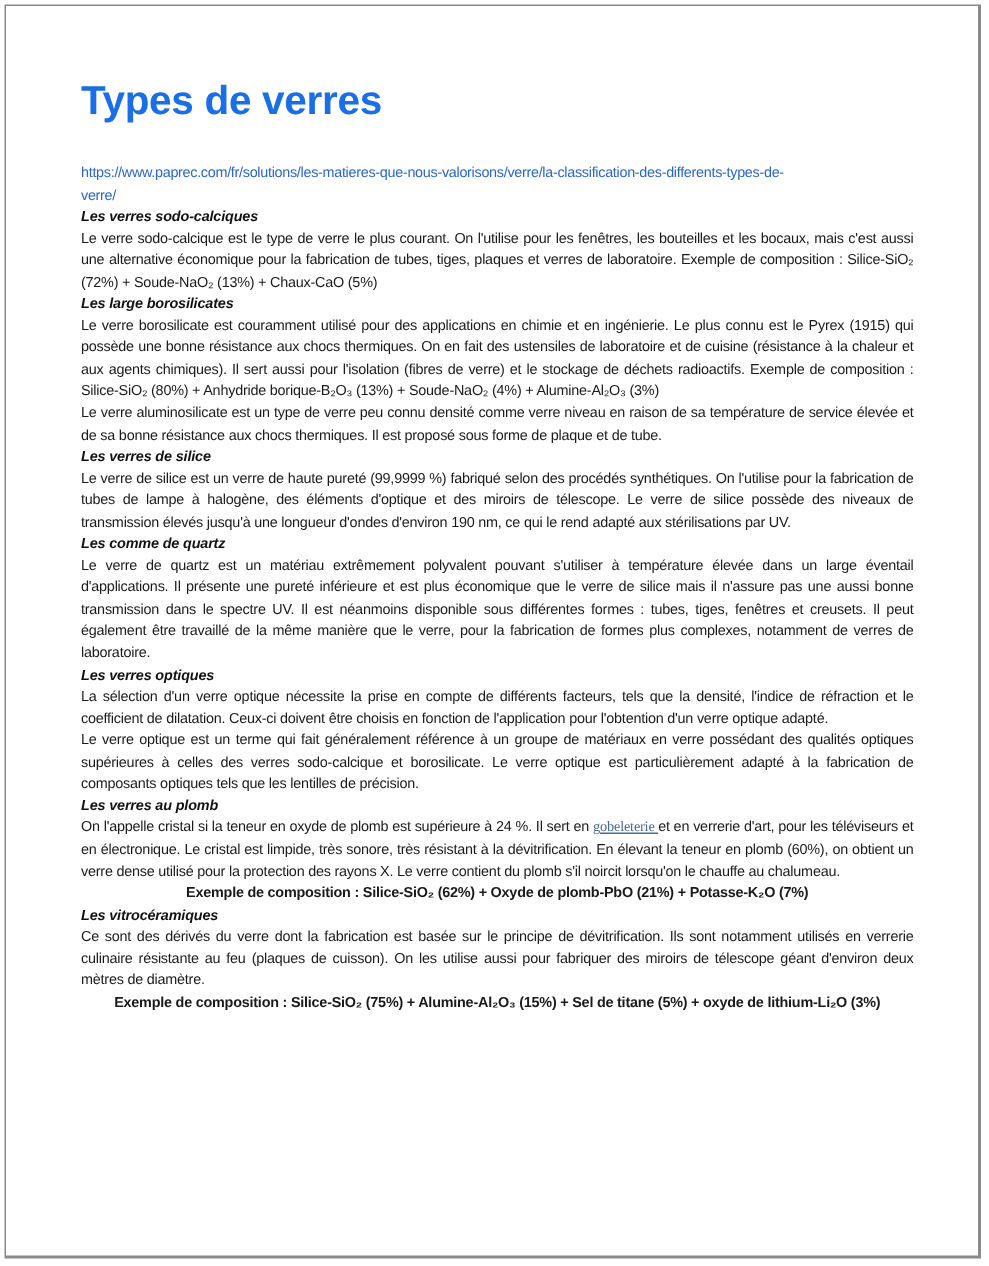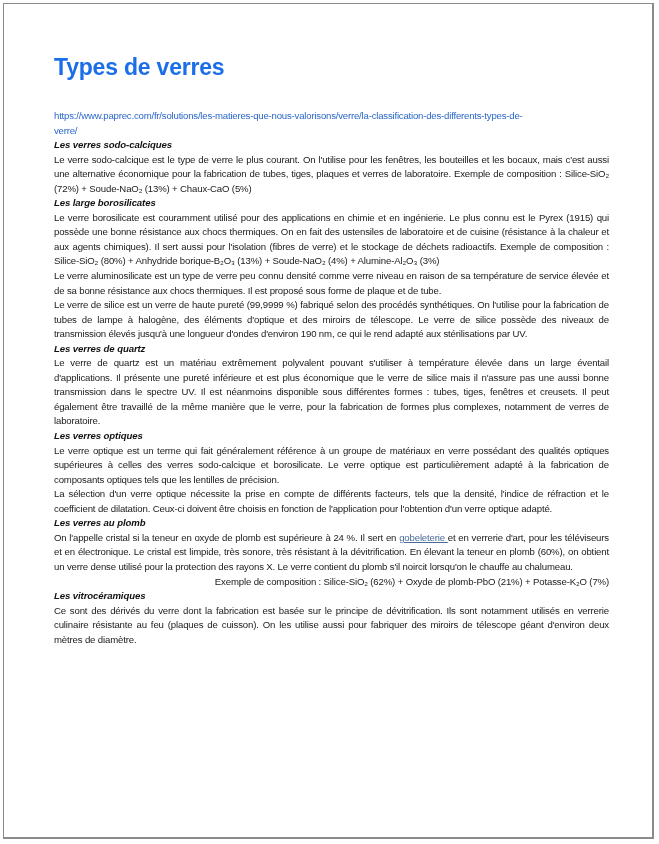--- a/index.html
+++ b/index.html
@@ -10,30 +10,30 @@
     border-bottom: 2px solid #8a8a8a; border-top: 1px solid #8a8a8a;
     box-sizing: border-box; background: #fff;
   }
   .content {
     position: absolute; left: 50px; top: 48px; width: 555px;
     font-family: "Liberation Sans", sans-serif; font-size: 9.6px;
     line-height: 14.55px; color: #1a1a1a;
   }
   h1 {
     margin: 0 0 27px 0; font-family: "Liberation Sans", sans-serif;
-    font-size: 23px; font-weight: bold; color: #1a6ee8; line-height: 30px;
+    font-size: 27px; font-weight: bold; color: #1a6ee8; line-height: 30px;
     letter-spacing: -0.2px;
   }
   a.src {
     color: #2a67c9; display: block; letter-spacing: -0.2px;
   }
   .sec-title { font-weight: bold; color: #111; letter-spacing: -0.1px; font-style: italic; }
   p { margin: 0; text-align: justify; letter-spacing: -0.15px; }
-  p.left { text-align: right; }
-  a.inline { color: #4a6a9a; text-decoration: underline; }
+  p.left { text-align: center; font-weight: bold; }
+  a.inline { color: #4a6a9a; text-decoration: underline; font-family: Liberation Serif, serif; }
 </style>
 </head>
 <body>
 
 <div class="page">
   <div class="content">
     <h1>Types de verres</h1>
 
     <a class="src" title="https://www.paprec.com/fr/solutions/les-matieres-que-nous-valorisons/verre/la-classification-des-differents-types-de-verre/">
       <span>https://www.paprec.com/fr/solutions/les-matieres-que-nous-valorisons/verre/la-classification-des-differents-types-de-</span><br>
@@ -48,38 +48,40 @@
     <section>
       <div class="sec-title">Les large borosilicates</div>
       <p>Le verre borosilicate est couramment utilisé pour des applications en chimie et en ingénierie. Le plus connu est le Pyrex (1915) qui possède une bonne résistance aux chocs thermiques. On en fait des ustensiles de laboratoire et de cuisine (résistance à la chaleur et aux agents chimiques). Il sert aussi pour l'isolation (fibres de verre) et le stockage de déchets radioactifs. Exemple de composition : Silice-SiO₂ (80%) + Anhydride borique-B₂O₃ (13%) + Soude-NaO₂ (4%) + Alumine-Al₂O₃ (3%)</p>
     </section>
 
     <section>
       <p>Le verre aluminosilicate est un type de verre peu connu densité comme verre niveau en raison de sa température de service élevée et de sa bonne résistance aux chocs thermiques. Il est proposé sous forme de plaque et de tube.</p>
     </section>
 
     <section>
+      <div class="sec-title">Les verres de silice</div>
       <p>Le verre de silice est un verre de haute pureté (99,9999 %) fabriqué selon des procédés synthétiques. On l'utilise pour la fabrication de tubes de lampe à halogène, des éléments d'optique et des miroirs de télescope. Le verre de silice possède des niveaux de transmission élevés jusqu'à une longueur d'ondes d'environ 190 nm, ce qui le rend adapté aux stérilisations par UV.</p>
     </section>
 
     <section>
-      <div class="sec-title">Les verres de quartz</div>
+      <div class="sec-title">Les comme de quartz</div>
       <p>Le verre de quartz est un matériau extrêmement polyvalent pouvant s'utiliser à température élevée dans un large éventail d'applications. Il présente une pureté inférieure et est plus économique que le verre de silice mais il n'assure pas une aussi bonne transmission dans le spectre UV. Il est néanmoins disponible sous différentes formes : tubes, tiges, fenêtres et creusets. Il peut également être travaillé de la même manière que le verre, pour la fabrication de formes plus complexes, notamment de verres de laboratoire.</p>
     </section>
 
     <section>
       <div class="sec-title">Les verres optiques</div>
+      <p>La sélection d'un verre optique nécessite la prise en compte de différents facteurs, tels que la densité, l'indice de réfraction et le coefficient de dilatation. Ceux-ci doivent être choisis en fonction de l'application pour l'obtention d'un verre optique adapté.</p>
       <p>Le verre optique est un terme qui fait généralement référence à un groupe de matériaux en verre possédant des qualités optiques supérieures à celles des verres sodo-calcique et borosilicate. Le verre optique est particulièrement adapté à la fabrication de composants optiques tels que les lentilles de précision.</p>
-      <p>La sélection d'un verre optique nécessite la prise en compte de différents facteurs, tels que la densité, l'indice de réfraction et le coefficient de dilatation. Ceux-ci doivent être choisis en fonction de l'application pour l'obtention d'un verre optique adapté.</p>
     </section>
 
     <section>
       <div class="sec-title">Les verres au plomb</div>
       <p><span>On l'appelle cristal si la teneur en oxyde de plomb est supérieure à 24 %. Il sert en </span><a class="inline">gobeleterie </a><span>et en verrerie d'art, pour les téléviseurs et en électronique. Le cristal est limpide, très sonore, très résistant à la dévitrification. En élevant la teneur en plomb (60%), on obtient un verre dense utilisé pour la protection des rayons X. Le verre contient du plomb s'il noircit lorsqu'on le chauffe au chalumeau.</span></p>
       <p class="left">Exemple de composition : Silice-SiO₂ (62%) + Oxyde de plomb-PbO (21%) + Potasse-K₂O (7%)</p>
     </section>
 
     <section>
       <div class="sec-title">Les vitrocéramiques</div>
       <p>Ce sont des dérivés du verre dont la fabrication est basée sur le principe de dévitrification. Ils sont notamment utilisés en verrerie culinaire résistante au feu (plaques de cuisson). On les utilise aussi pour fabriquer des miroirs de télescope géant d'environ deux mètres de diamètre.</p>
+      <p class="left">Exemple de composition : Silice-SiO₂ (75%) + Alumine-Al₂O₃ (15%) + Sel de titane (5%) + oxyde de lithium-Li₂O (3%)</p>
     </section>
   </div>
 </div>
 
 </body></html>

